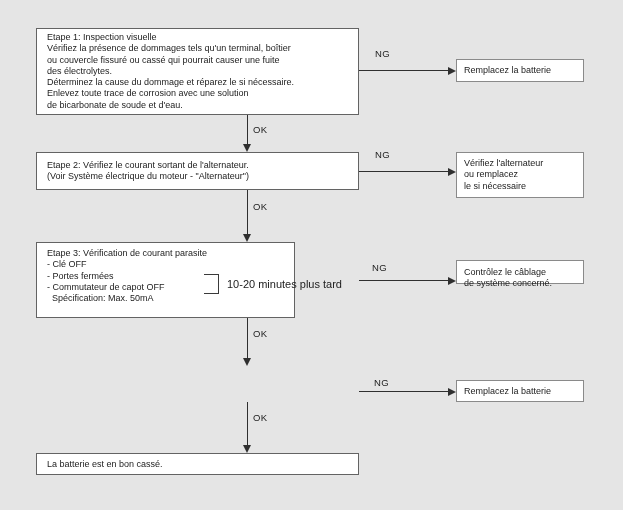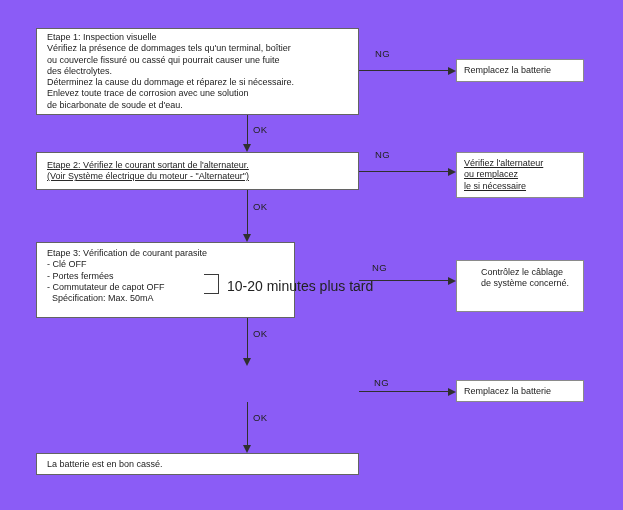--- a/index.html
+++ b/index.html
@@ -1,19 +1,19 @@
 <!DOCTYPE html>
 <html><head>
 <meta charset="utf-8">
 <style>
   html,body{margin:0;padding:0;background:#ffffff;}
   .canvas{
     position:relative;
     width:623px;height:510px;
-    background:#8b5cf6;
+    background:#e5e5e5;
     font-family:"Liberation Sans", sans-serif;
     color:#2a2a2a;
     overflow:hidden;
   }
   .box{
     position:absolute;
     box-sizing:border-box;
     background:#ffffff;
     border:1px solid #636363;
   }
@@ -32,21 +32,21 @@
     letter-spacing:0.3px;
   }
   .hl,.vl{position:absolute;background:#2f2f2f;}
   .hl{height:1px;}
   .vl{width:1px;}
   .ar{position:absolute;width:0;height:0;border-style:solid;}
   .ar-right{border-width:4px 0 4px 8px;border-color:transparent transparent transparent #2f2f2f;}
   .ar-down{border-width:8px 4px 0 4px;border-color:#2f2f2f transparent transparent transparent;}
   .note{
     position:absolute;
-    font-size:14px;
+    font-size:11px;
     color:#222222;
     white-space:pre;
   }
   .brk{position:absolute;background:#3a3a3a;}
 </style>
 </head>
 <body>
 
 <div class="canvas">
 
@@ -65,31 +65,31 @@
   <div class="ar ar-right" style="left:448px;top:67px;"></div>
 
   <div class="box action" style="left:456px;top:59px;width:128px;height:23px;">
     <div class="txt" style="padding:5px 0 0 7px;">Remplacez la batterie</div>
   </div>
 
   <div class="vl" style="left:247px;top:115px;height:30px;"></div>
   <span class="lbl" style="left:253px;top:125px;">OK</span>
   <div class="ar ar-down" style="left:243px;top:144px;"></div>
 
-  <div class="box" style="left:36px;top:152px;width:323px;height:38px;text-decoration:underline;">
+  <div class="box" style="left:36px;top:152px;width:323px;height:38px;">
     <div class="txt" style="padding:7px 0 0 10px;">Etape 2: Vérifiez le courant sortant de l'alternateur.
 (Voir Système électrique du moteur - "Alternateur")</div>
   </div>
 
   <span class="lbl" style="left:375px;top:150px;">NG</span>
   <div class="hl" style="left:359px;top:171px;width:89px;"></div>
   <div class="ar ar-right" style="left:448px;top:168px;"></div>
 
   <div class="box action" style="left:456px;top:152px;width:128px;height:46px;">
-    <div class="txt" style="padding:5px 0 0 7px;text-decoration:underline;">Vérifiez l'alternateur
+    <div class="txt" style="padding:5px 0 0 7px;">Vérifiez l'alternateur
 ou remplacez
 le si nécessaire</div>
   </div>
 
   <div class="vl" style="left:247px;top:190px;height:45px;"></div>
   <span class="lbl" style="left:253px;top:202px;">OK</span>
   <div class="ar ar-down" style="left:243px;top:234px;"></div>
 
   <div class="box" style="left:36px;top:242px;width:259px;height:76px;">
     <div class="txt" style="padding:5px 0 0 10px;">Etape 3: Vérification de courant parasite
@@ -101,21 +101,21 @@
 
   <div class="brk" style="left:204px;top:274px;width:15px;height:1px;"></div>
   <div class="brk" style="left:218px;top:274px;width:1px;height:20px;"></div>
   <div class="brk" style="left:204px;top:293px;width:15px;height:1px;"></div>
   <span class="note" style="left:227px;top:278px;">10-20 minutes plus tard</span>
 
   <span class="lbl" style="left:372px;top:263px;">NG</span>
   <div class="hl" style="left:359px;top:280px;width:89px;"></div>
   <div class="ar ar-right" style="left:448px;top:277px;"></div>
 
-  <div class="box action" style="left:456px;top:260px;width:128px;height:52px;padding-left:17px;">
+  <div class="box action" style="left:456px;top:260px;width:128px;height:24px;">
     <div class="txt" style="padding:6px 0 0 7px;">Contrôlez le câblage
 de système concerné.</div>
   </div>
 
   <div class="vl" style="left:247px;top:318px;height:41px;"></div>
   <span class="lbl" style="left:253px;top:329px;">OK</span>
   <div class="ar ar-down" style="left:243px;top:358px;"></div>
 
 
   <span class="lbl" style="left:374px;top:378px;">NG</span>

